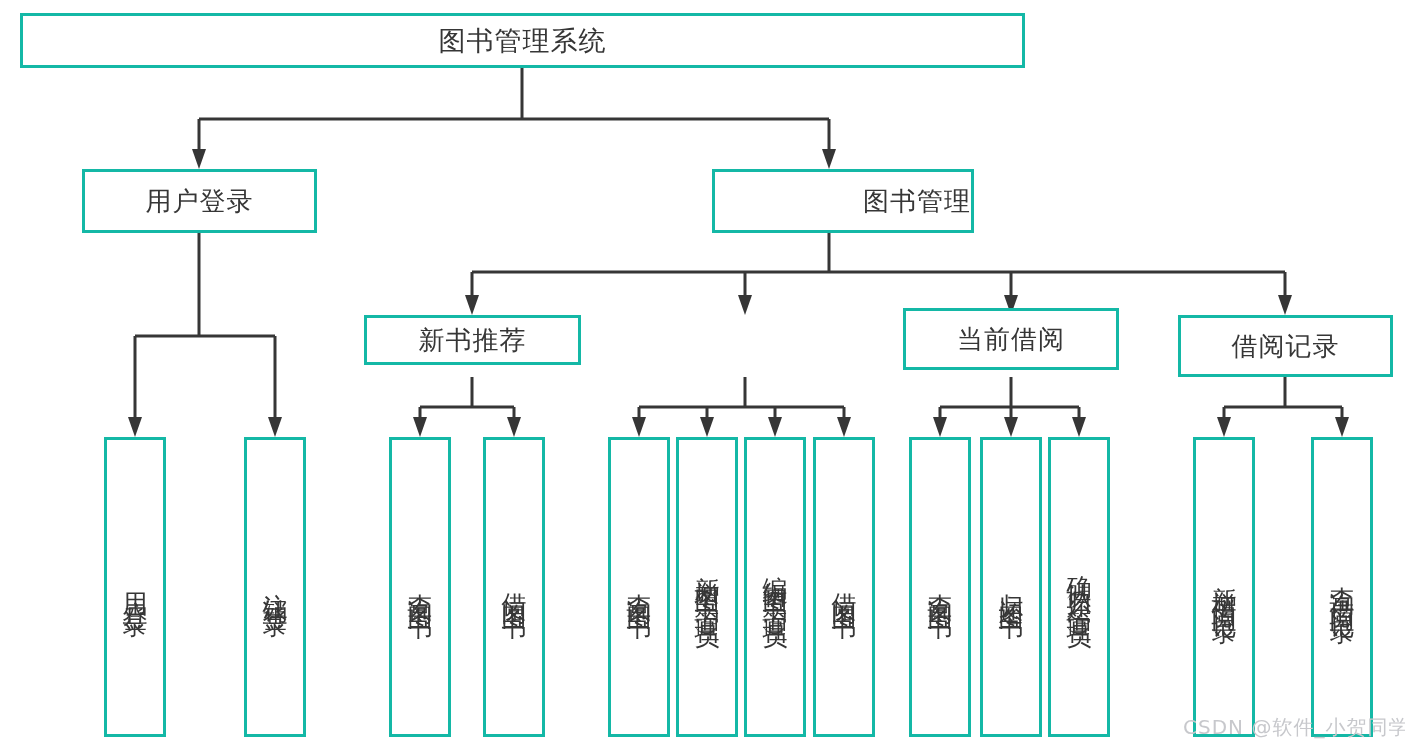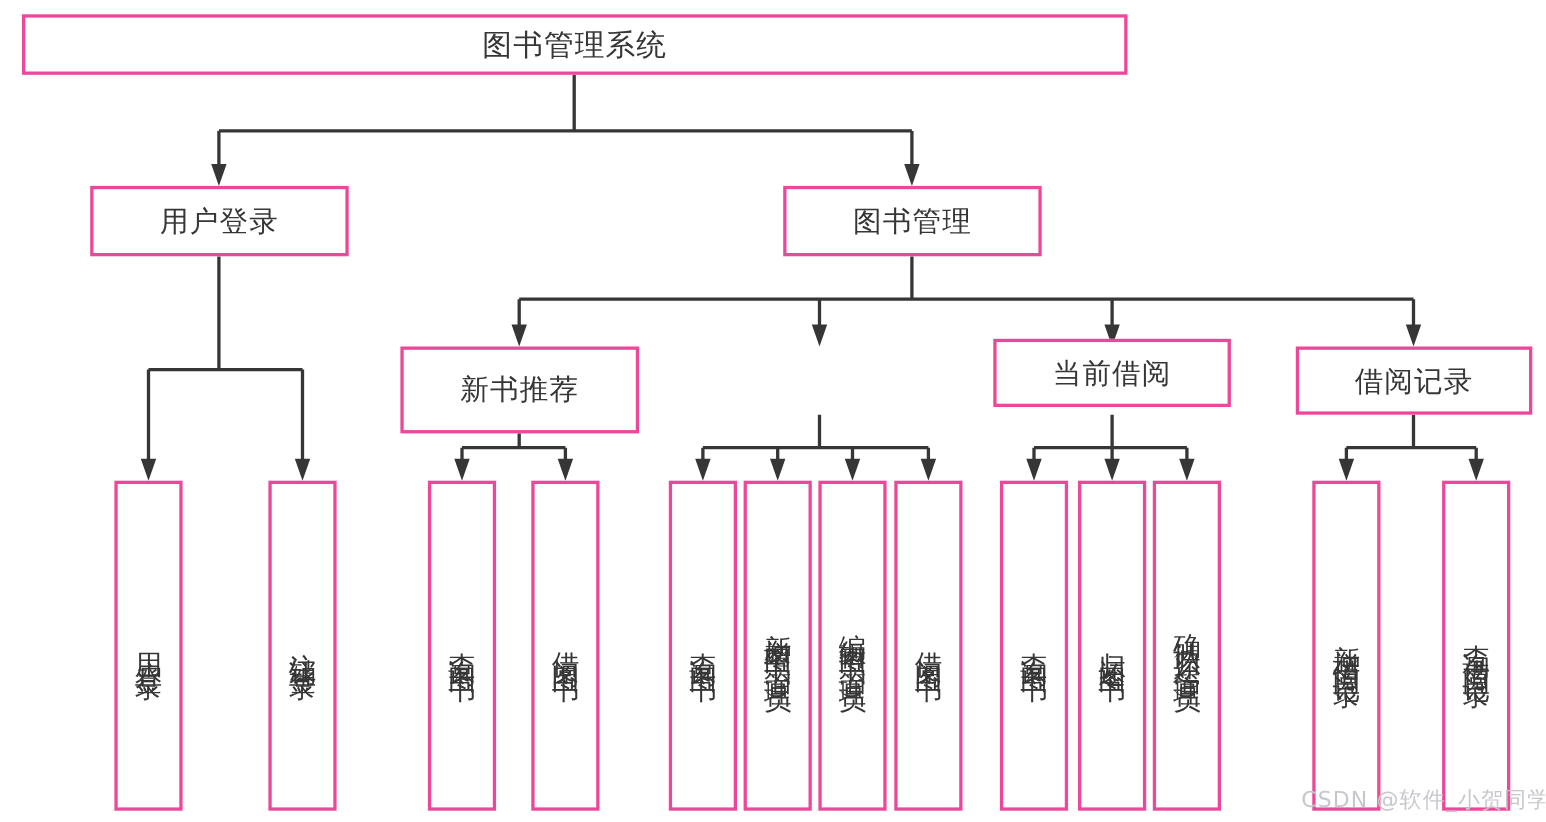--- a/index.html
+++ b/index.html
@@ -7,21 +7,21 @@
     position:relative;
     width:1405px;height:747px;
     background:#ffffff;
     font-family:"DejaVu Sans","Liberation Sans",sans-serif;
     overflow:hidden;
   }
   #connectors{position:absolute;left:0;top:0;}
   .node{
     position:absolute;
     background:#ffffff;
-    border:3px solid #ec4899;
+    border:3px solid #14b8a6;
     box-sizing:border-box;
     display:flex;align-items:center;justify-content:center;
     color:#363636;
   }
   .hnode{font-size:26px;letter-spacing:1px;}
   .root{font-size:27px;}
   .leaf .vtext{
     writing-mode:vertical-rl;
     text-orientation:mixed;
     font-size:25px;
@@ -72,25 +72,25 @@
       <polygon points="1335,417 1349,417 1342,437" fill="#363636"></polygon>
     </svg>
 
   <div class="node hnode root" style="left:20px;top:13px;width:1005px;height:55px;">
     <span>图书管理系统</span>
   </div>
 
   <div class="node hnode" style="left:82px;top:169px;width:235px;height:64px;">
     <span>用户登录</span>
   </div>
-  <div class="node hnode" style="left:712px;top:169px;width:235px;height:64px;">
+  <div class="node hnode" style="left:712px;top:169px;width:262px;height:64px;justify-content:flex-end;">
     <span>图书管理</span>
   </div>
 
-  <div class="node hnode" style="left:364px;top:315px;width:217px;height:79px;font-family:Liberation Serif, serif;">
+  <div class="node hnode" style="left:364px;top:315px;width:217px;height:50px;font-family:Liberation Serif, serif;">
     <span>新书推荐</span>
   </div>
   <div class="node hnode" style="left:903px;top:308px;width:216px;height:62px;">
     <span>当前借阅</span>
   </div>
   <div class="node hnode" style="left:1178px;top:315px;width:215px;height:62px;align-items:center;">
     <span>借阅记录</span>
   </div>
 
   <div class="node leaf" style="left:104px;top:437px;width:62px;height:300px;">

